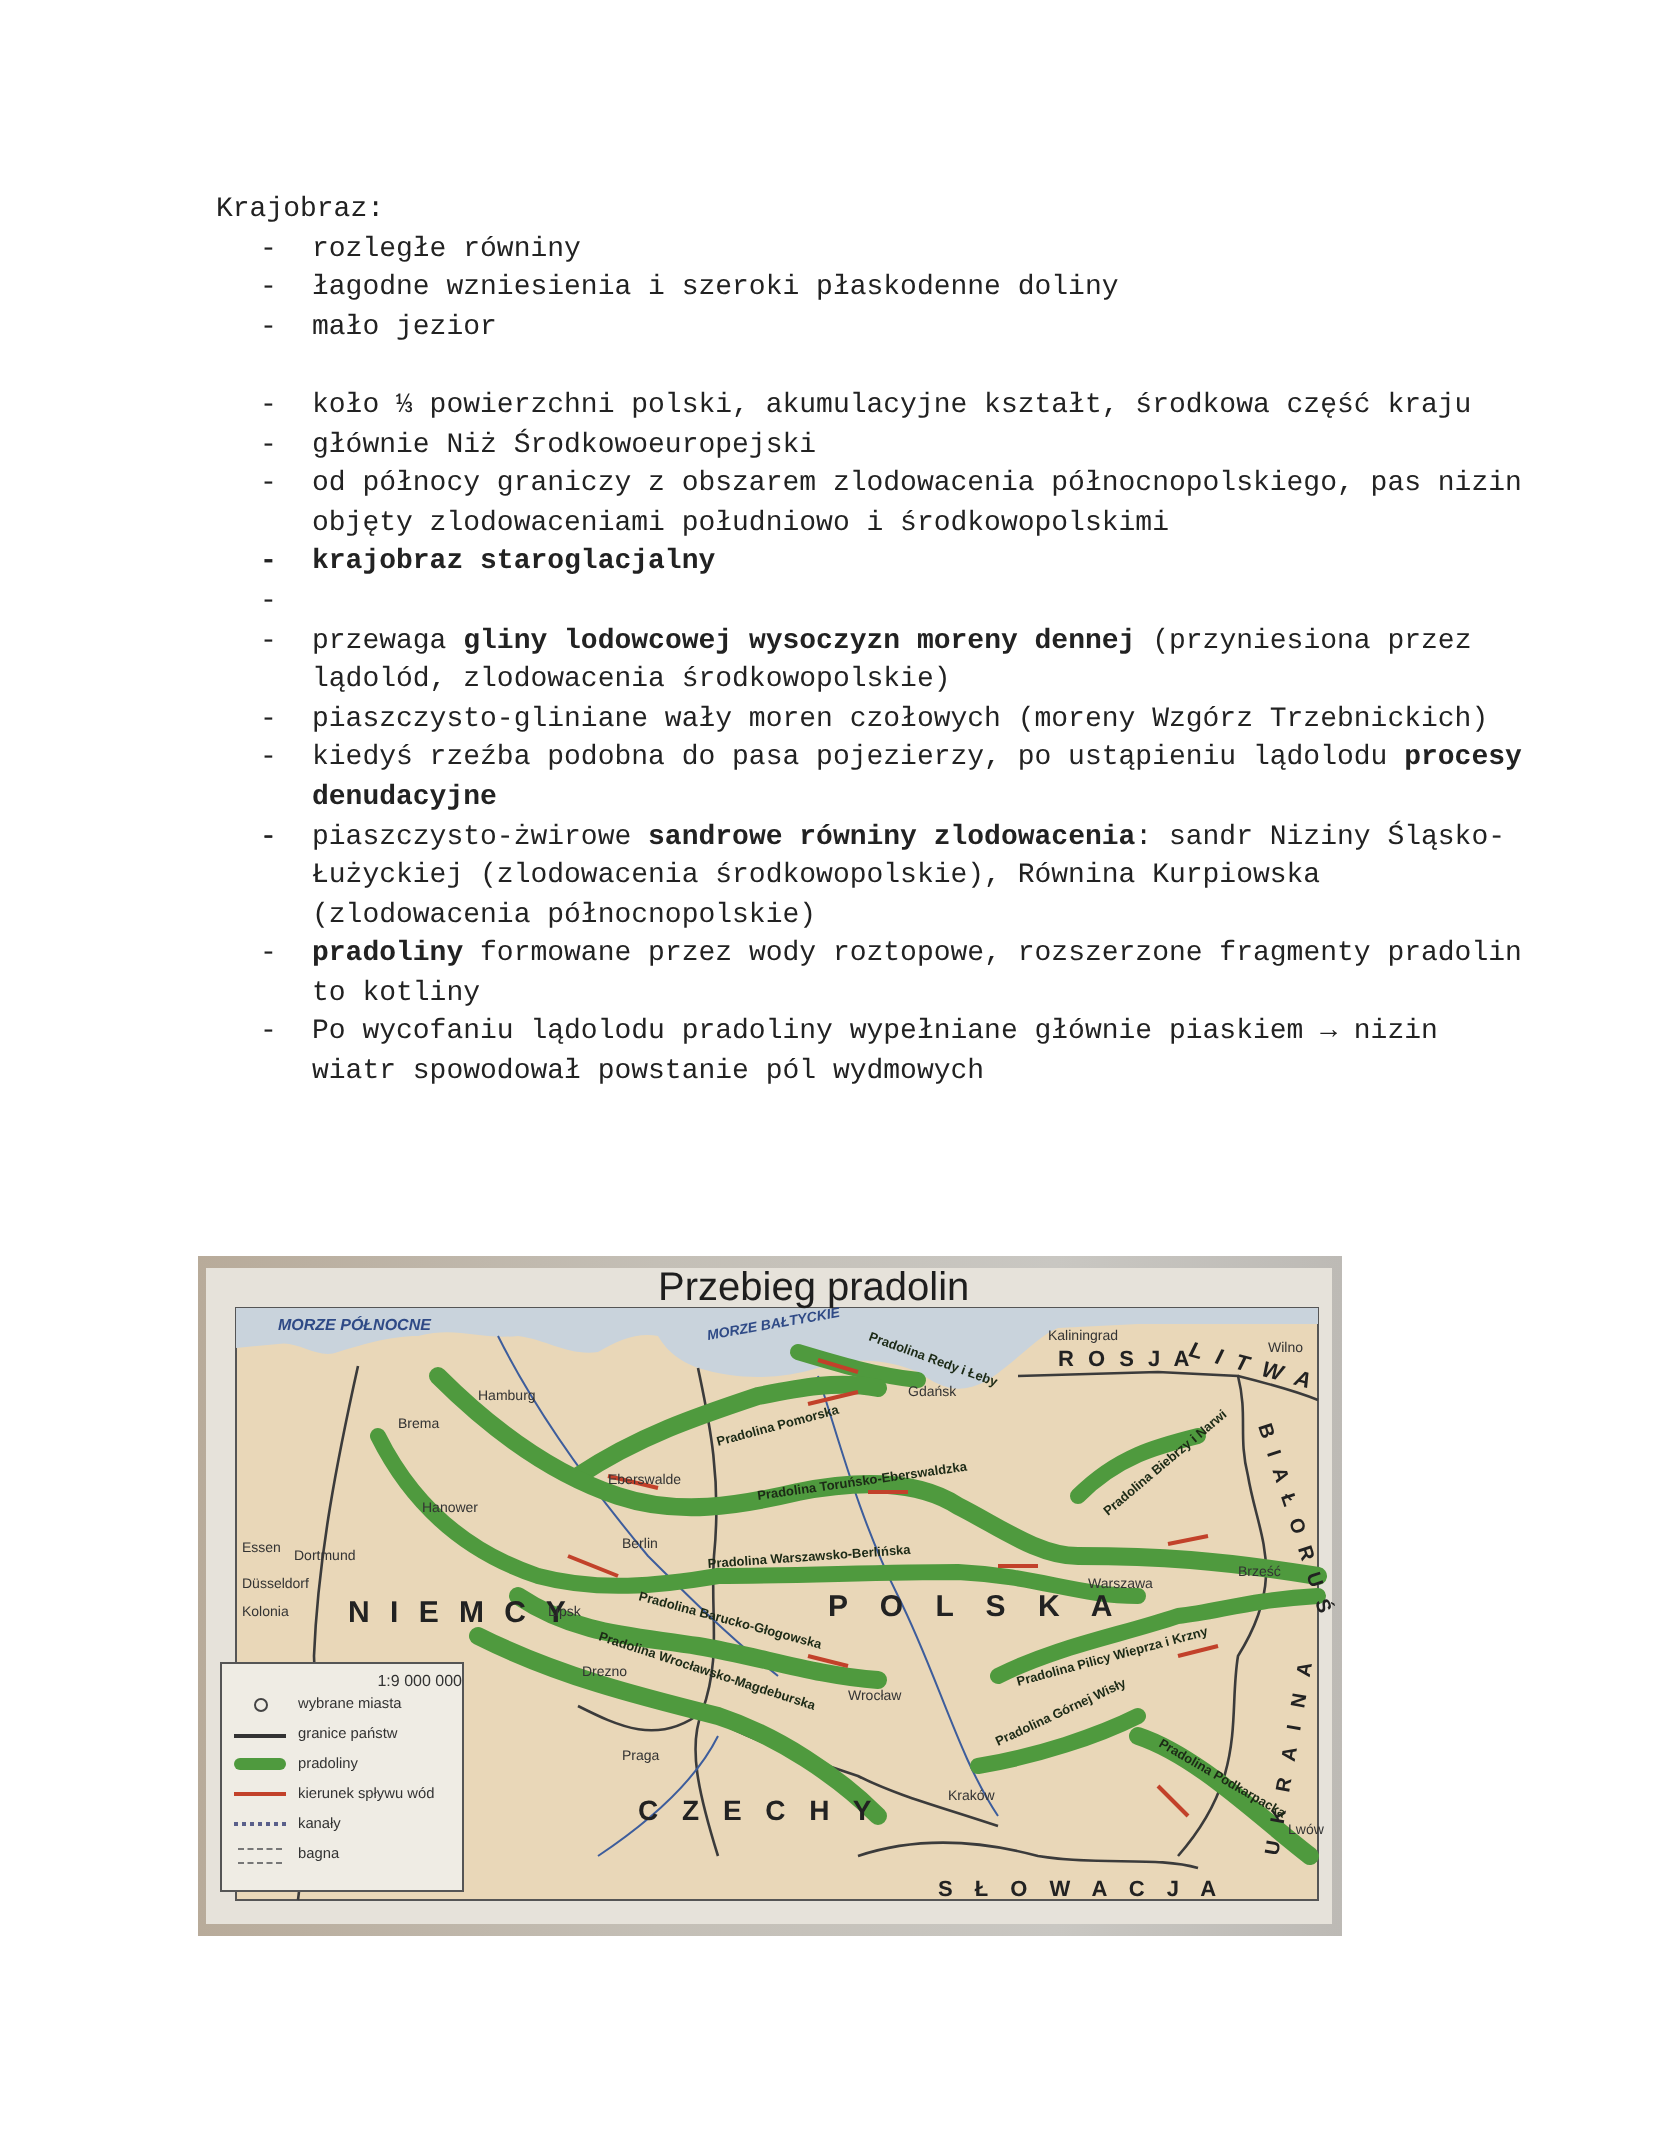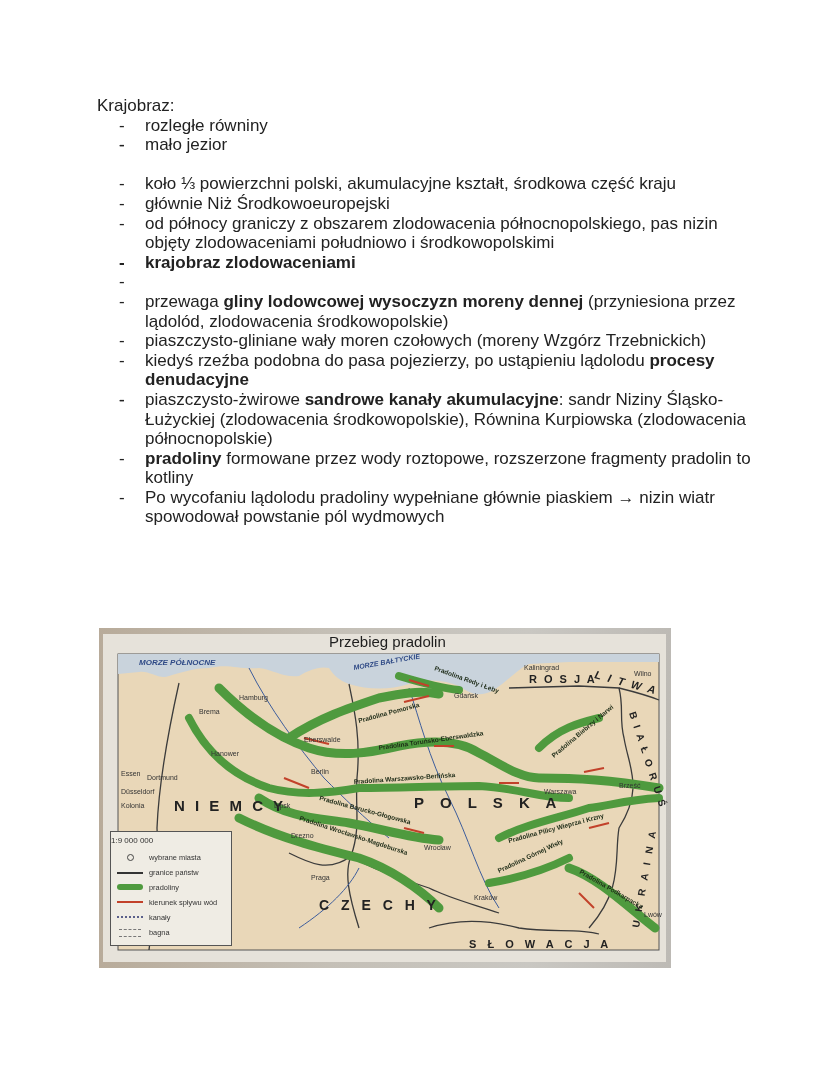--- a/index.html
+++ b/index.html
@@ -1,63 +1,63 @@
 <!DOCTYPE html>
 <html><head>
   <meta charset="utf-8">
   <style>
     html, body { margin: 0; padding: 0; background: #ffffff; }
     body { width: 828px; height: 1071px; position: relative; overflow: hidden;
            font-family: "Liberation Sans", sans-serif; color: #222; }
-    .doc { position: absolute; left: 97px; top: 96px; width: 660px; font-size: 17px; line-height: 19.6px; }
+    .doc { position: absolute; left: 108px; top: 96px; width: 660px; font-size: 14px; line-height: 19.6px; font-family: Liberation Mono, monospace; }
     .section { margin-bottom: 19.6px; }
     .heading { margin: 0; }
     ul.bullets { list-style: none; margin: 0; padding: 0; }
     ul.bullets li { position: relative; padding-left: 48px; margin-left: 0; }
     ul.bullets li .dash { position: absolute; left: 22px; top: 0; }
     b { font-weight: bold; }
     .map-photo { position: absolute; left: 99px; top: 628px; width: 572px; height: 340px;
                  background: linear-gradient(90deg, #b8ab9a 0%, #c4bfb6 40%, #c9c7c2 75%, #bdbab5 100%); }
     .map-photo svg { position: absolute; left: 0; top: 0; }
-    .map-title { position: absolute; left: 230px; top: 5px; font-size: 15px; color: #1e1e1e; }
+    .map-title { position: absolute; left: 230px; top: 5px; font-size: 20px; color: #1e1e1e; }
     .legend { position: absolute; left: 11px; top: 203px; width: 120px; height: 113px;
               background: #efece4; border: 1px solid #555; font-size: 7.4px; color: #333; }
-    .legend .scale { text-align: left; font-size: 8px; margin-top: 4px; margin-bottom: 2px; }
-    .legend .row { display: flex; align-items: flex-end; height: 15px; padding-left: 6px; }
+    .legend .scale { text-align: right; font-size: 8px; margin-top: 4px; margin-bottom: 2px; }
+    .legend .row { display: flex; align-items: flex-start; height: 15px; padding-left: 6px; }
     .legend .sym { width: 26px; height: 10px; margin-right: 6px; position: relative; flex: none; }
     .lbl { font-family: "Liberation Sans", sans-serif; }
   </style>
 </head>
 <body>
 
 <div class="doc" id="doc">
     <div class="section">
       <div class="heading">Krajobraz:</div>
       <ul class="bullets">
         <li><span class="dash">-</span><span>rozległe równiny</span></li>
-        <li><span class="dash">-</span></li>
+        <li><span class="dash">-</span><span>łagodne wzniesienia i szeroki płaskodenne doliny</span></li>
         <li><span class="dash">-</span><span>mało jezior</span></li>
       </ul>
     </div>
     <div class="section">
       <ul class="bullets">
         <li><span class="dash">-</span><span>koło ⅓ powierzchni polski, akumulacyjne kształt, środkowa część kraju</span></li>
         <li><span class="dash">-</span><span>głównie Niż Środkowoeuropejski</span></li>
         <li><span class="dash">-</span><span>od północy graniczy z obszarem zlodowacenia północnopolskiego, pas nizin objęty zlodowaceniami południowo i środkowopolskimi</span></li>
-        <li><span class="dash" style="font-weight: bold;">-</span><b>krajobraz zlodowaceniami</b></li>
+        <li><span class="dash" style="font-weight: bold;">-</span><b>krajobraz staroglacjalny</b></li>
         <li><span class="dash">-</span></li>
       </ul>
     </div>
     <div class="section">
       <ul class="bullets">
         <li><span class="dash">-</span><span>przewaga </span><b>gliny lodowcowej wysoczyzn moreny dennej</b><span> (przyniesiona przez lądolód, zlodowacenia środkowopolskie)</span></li>
         <li><span class="dash">-</span><span>piaszczysto-gliniane wały moren czołowych (moreny Wzgórz Trzebnickich)</span></li>
         <li><span class="dash">-</span><span>kiedyś rzeźba podobna do pasa pojezierzy, po ustąpieniu lądolodu </span><b>procesy denudacyjne</b></li>
         <li><span class="dash">-</span></li>
-        <li><span class="dash">-</span><span>piaszczysto-żwirowe </span><b>sandrowe kanały akumulacyjne</b><span>: sandr Niziny Śląsko-Łużyckiej (zlodowacenia środkowopolskie), Równina Kurpiowska (zlodowacenia północnopolskie)</span></li>
+        <li><span class="dash">-</span><span>piaszczysto-żwirowe </span><b>sandrowe równiny zlodowacenia</b><span>: sandr Niziny Śląsko-Łużyckiej (zlodowacenia środkowopolskie), Równina Kurpiowska (zlodowacenia północnopolskie)</span></li>
         <li><span class="dash">-</span><b>pradoliny</b><span> formowane przez wody roztopowe, rozszerzone fragmenty pradolin to kotliny</span></li>
         <li><span class="dash">-</span><span>Po wycofaniu lądolodu pradoliny wypełniane głównie piaskiem → nizin wiatr spowodował powstanie pól wydmowych</span></li>
       </ul>
     </div>
   </div>
 
 <div class="map-photo">
   <svg width="572" height="340">
 
     <rect x="4" y="6" width="563" height="328" fill="#e6e2da"></rect>

